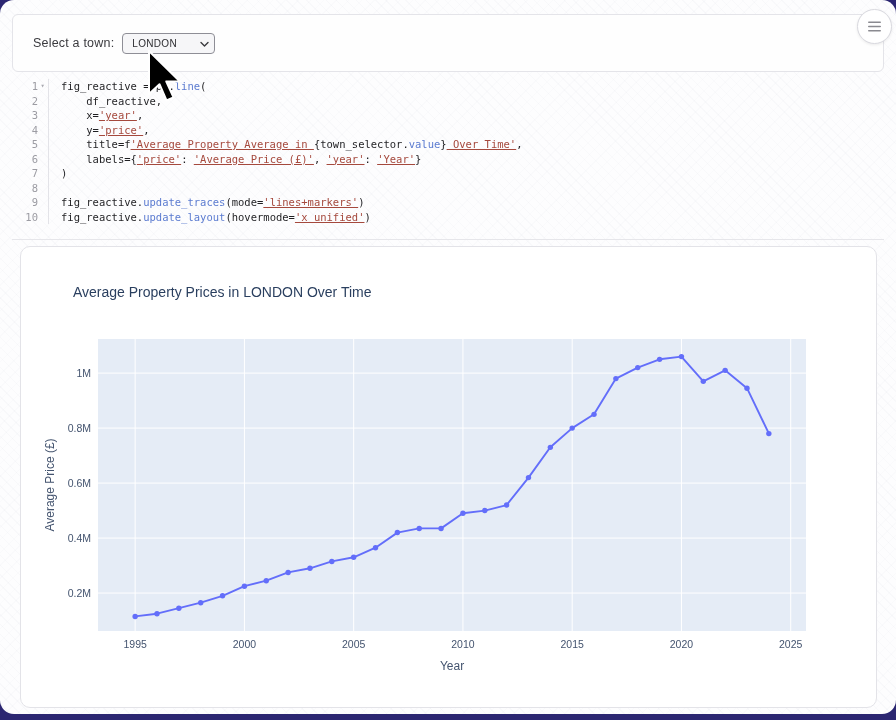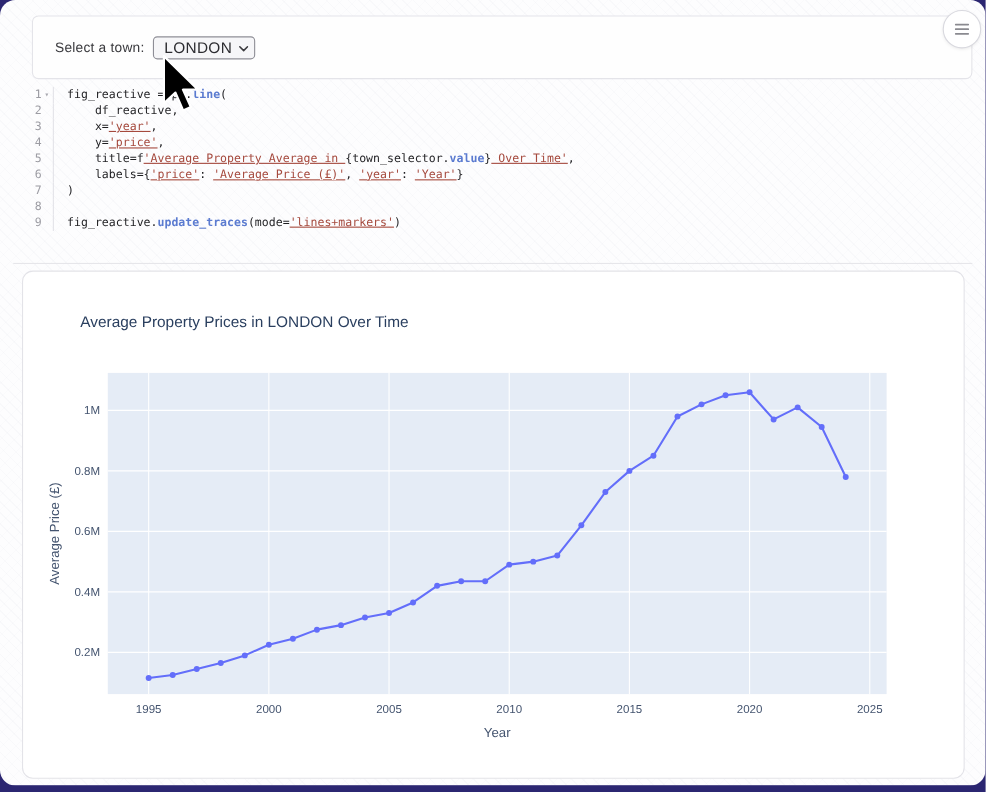--- a/index.html
+++ b/index.html
@@ -10,53 +10,53 @@
   }
   .page{
     position:absolute;left:0;top:0;right:0;bottom:6px;
     background:#fdfdfe;border-radius:14px;
     background-image:
       repeating-linear-gradient(45deg, rgba(120,130,160,0.035) 0 1px, transparent 1px 7px),
       repeating-linear-gradient(-45deg, rgba(120,130,160,0.025) 0 1px, transparent 1px 9px);
   }
   
   .widget-card{
-    position:absolute;left:29px;right:12px;top:14px;height:58px;
+    position:absolute;left:12px;right:12px;top:14px;height:58px;
     background:#fefefe;border:1px solid #e4e4e9;border-radius:6px;
     display:flex;align-items:center;box-sizing:border-box;padding-left:20px;
   }
   .widget-label{font-size:12.5px;color:#3a3a3e;letter-spacing:.2px;}
   .select{
     margin-left:8px;position:relative;display:flex;align-items:center;
     width:93px;height:21px;box-sizing:border-box;
     background:#f6f6f8;border:1px solid #8e8e96;border-radius:4px;
     padding:0 18px 0 9px;cursor:default;
   }
-  .select .val{font-size:14px;color:#2c2c30;letter-spacing:.3px;}
+  .select .val{font-size:10px;color:#2c2c30;letter-spacing:.3px;}
   .select svg{position:absolute;right:5px;top:6px;}
   
   .menu-btn{
     position:absolute;right:4px;top:9px;width:33px;height:33px;border-radius:50%;
     background:#fff;border:1px solid #d9d9df;box-shadow:0 1px 3px rgba(0,0,0,.08);
     display:flex;align-items:center;justify-content:center;
   }
   
   .code-cell{
     position:absolute;left:12px;right:12px;top:74px;height:166px;
     border-bottom:1px solid #e6e6ea;box-sizing:border-box;padding-top:5px;
     font-family:"DejaVu Sans Mono", monospace;font-size:10.5px;line-height:14.5px;
     color:#1f1f22;background:transparent;
   }
   .cl{display:flex;white-space:pre;}
   .ln{width:26px;text-align:right;color:#9c9ca3;flex:none;}
   .fold{width:9px;flex:none;text-align:center;color:#a9a9b0;font-size:7px;line-height:14.5px;}
   .cbody{border-left:1px solid #e3e3e8;padding-left:12px;margin-left:1px;flex:1;}
   .tok-p{color:#1f1f22;}
   .tok-s{color:#a5493d;text-decoration:underline;}
-  .tok-m{color:#5b7bd0;font-weight:bold;}
+  .tok-m{color:#5b7bd0;}
   
   .output-card{
     position:absolute;left:20px;right:19px;top:246px;height:460px;
     background:#ffffff;border:1px solid #e3e3e8;border-radius:10px;
   }
   .output-card svg{display:block;}
   
   .cursor{position:absolute;left:146px;top:50px;pointer-events:none;}
 </style>
 </head>
@@ -86,20 +86,21 @@
     <div id="code-lines">
         <div class="cl"><span class="ln">1</span><span class="fold">▾</span><span class="cbody"><span class="tok-p">fig_reactive = px.</span><span class="tok-m">line</span><span class="tok-p">(</span></span></div>
         <div class="cl"><span class="ln">2</span><span class="fold"></span><span class="cbody"><span class="tok-p">    df_reactive,</span></span></div>
         <div class="cl"><span class="ln">3</span><span class="fold"></span><span class="cbody"><span class="tok-p">    x=</span><span class="tok-s">'year'</span><span class="tok-p">,</span></span></div>
         <div class="cl"><span class="ln">4</span><span class="fold"></span><span class="cbody"><span class="tok-p">    y=</span><span class="tok-s">'price'</span><span class="tok-p">,</span></span></div>
         <div class="cl"><span class="ln">5</span><span class="fold"></span><span class="cbody"><span class="tok-p">    title=f</span><span class="tok-s">'Average Property Average in </span><span class="tok-p">{town_selector.</span><span class="tok-m">value</span><span class="tok-p">}</span><span class="tok-s"> Over Time'</span><span class="tok-p">,</span></span></div>
         <div class="cl"><span class="ln">6</span><span class="fold"></span><span class="cbody"><span class="tok-p">    labels={</span><span class="tok-s">'price'</span><span class="tok-p">: </span><span class="tok-s">'Average Price (£)'</span><span class="tok-p">, </span><span class="tok-s">'year'</span><span class="tok-p">: </span><span class="tok-s">'Year'</span><span class="tok-p">}</span></span></div>
         <div class="cl"><span class="ln">7</span><span class="fold"></span><span class="cbody"><span class="tok-p">)</span></span></div>
         <div class="cl"><span class="ln">8</span><span class="fold"></span><span class="cbody">&nbsp;</span></div>
         <div class="cl"><span class="ln">9</span><span class="fold"></span><span class="cbody"><span class="tok-p">fig_reactive.</span><span class="tok-m">update_traces</span><span class="tok-p">(mode=</span><span class="tok-s">'lines+markers'</span><span class="tok-p">)</span></span></div>
+        <div class="cl"><span class="ln">10</span><span class="fold"></span><span class="cbody"><span class="tok-p">fig_reactive.</span><span class="tok-m">update_layout</span><span class="tok-p">(hovermode=</span><span class="tok-s">'x unified'</span><span class="tok-p">)</span></span></div>
       </div>
   </div>
 
   <div class="output-card">
     <svg id="chart" width="855" height="458" viewBox="0 0 855 458">
         <rect x="77" y="92" width="708" height="292" fill="#e5ecf6"></rect>
         <line x1="114.14814814814903" x2="114.14814814814903" y1="92" y2="384" stroke="#ffffff" stroke-width="1"></line>
         <line x1="223.407407407408" x2="223.407407407408" y1="92" y2="384" stroke="#ffffff" stroke-width="1"></line>
         <line x1="332.66666666666697" x2="332.66666666666697" y1="92" y2="384" stroke="#ffffff" stroke-width="1"></line>
         <line x1="441.9259259259259" x2="441.9259259259259" y1="92" y2="384" stroke="#ffffff" stroke-width="1"></line>

